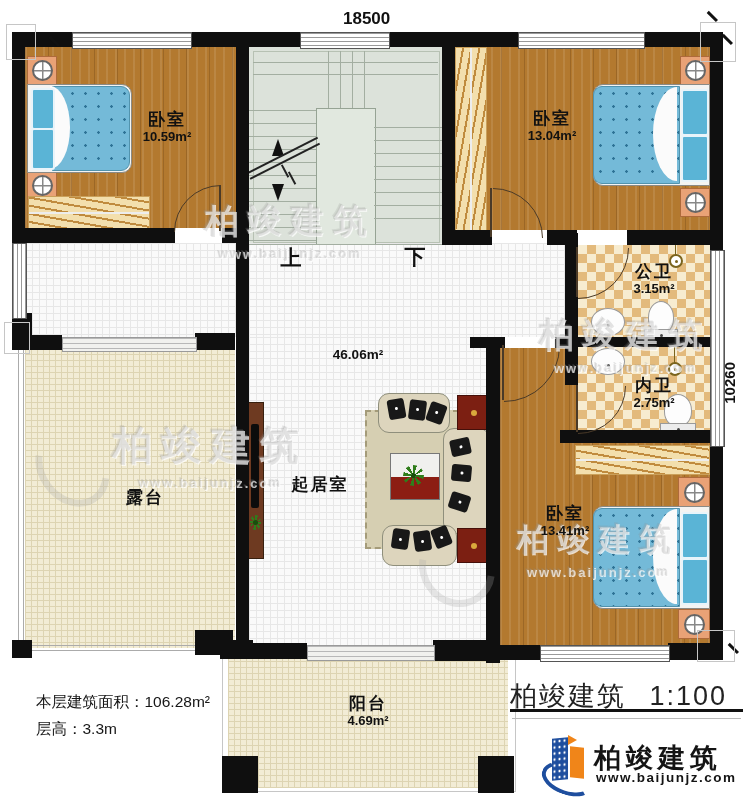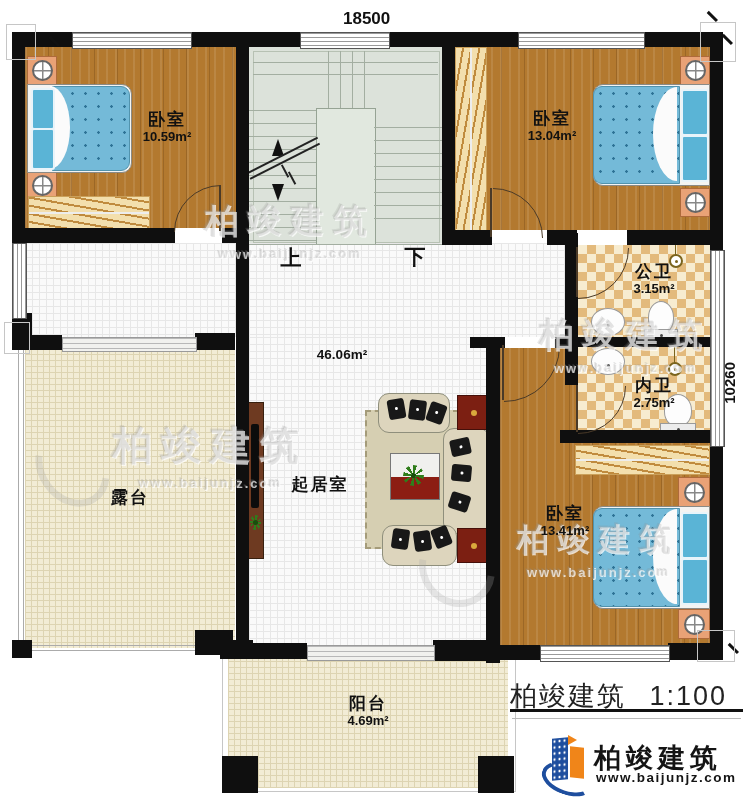--- a/index.html
+++ b/index.html
@@ -287,45 +287,49 @@
     <span class="ar">3.15m²</span>
   </div>
   <div class="rlabel" style="left:654px;top:393px">
     <span class="nm">内卫</span>
     <span class="ar">2.75m²</span>
   </div>
   <div class="rlabel" style="left:565px;top:521px">
     <span class="nm">卧室</span>
     <span class="ar">13.41m²</span>
   </div>
-  <div class="alabel" style="left:342px;top:354px">46.06m²</div>
+  <div class="alabel" style="left:358px;top:354px">46.06m²</div>
   <div class="rlabel" style="left:320px;top:485px">
     <span class="nm">起居室</span>
   </div>
-  <div class="rlabel" style="left:130px;top:498px">
+  <div class="rlabel" style="left:145px;top:498px">
     <span class="nm">露台</span>
   </div>
   <div class="rlabel" style="left:368px;top:711px">
     <span class="nm">阳台</span>
     <span class="ar">4.69m²</span>
   </div>
   <div class="stair-label" style="left:291px;top:258px">上</div>
   <div class="stair-label" style="left:415px;top:257px">下</div>
 
   <div class="dim" style="left:343px;top:9px">18500</div>
   <div class="dim-v" style="left:721px;top:362px">10260</div>
   <div class="tick" style="left:48px;top:40px"></div>
   <div class="tick" style="left:706px;top:15px"></div>
   <div class="tick" style="left:721px;top:38px"></div>
   <div class="tick" style="left:727px;top:647px"></div>
   <div class="ext" style="left:6px;top:24px;width:28px;height:34px"></div>
   <div class="ext" style="left:700px;top:22px;width:34px;height:38px"></div>
   <div class="ext" style="left:697px;top:630px;width:36px;height:30px"></div>
   <div class="ext" style="left:4px;top:322px;width:24px;height:30px"></div>
 
+  <div class="info" style="left:36px;top:688px">
+    <div><span>本层建筑面积：</span><span>106.28m²</span></div>
+    <div><span>层高：</span><span>3.3m</span></div>
+  </div>
 
   <div class="title" style="left:510px;top:678px">
     <span>柏竣建筑</span>
     <span style="margin-left:14px">1:100</span>
   </div>
   <div class="a" style="left:510px;top:709px;width:233px;height:3px;background:#111"></div>
   <div class="a" style="left:512px;top:718px;width:229px;height:1px;background:#bbb"></div>
   <div>
     <div class="logo-swoosh" style="left:541px;top:763px;width:46px;height:24px"></div>
     <div class="logo-b1" style="left:552px;top:738px;width:16px;height:42px"></div>

